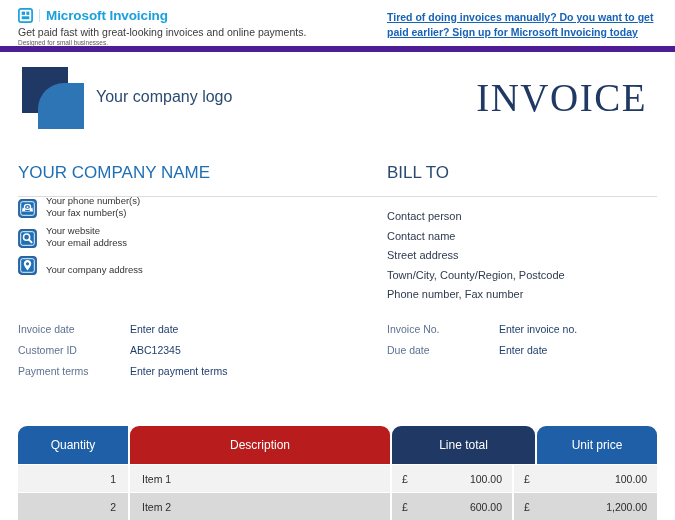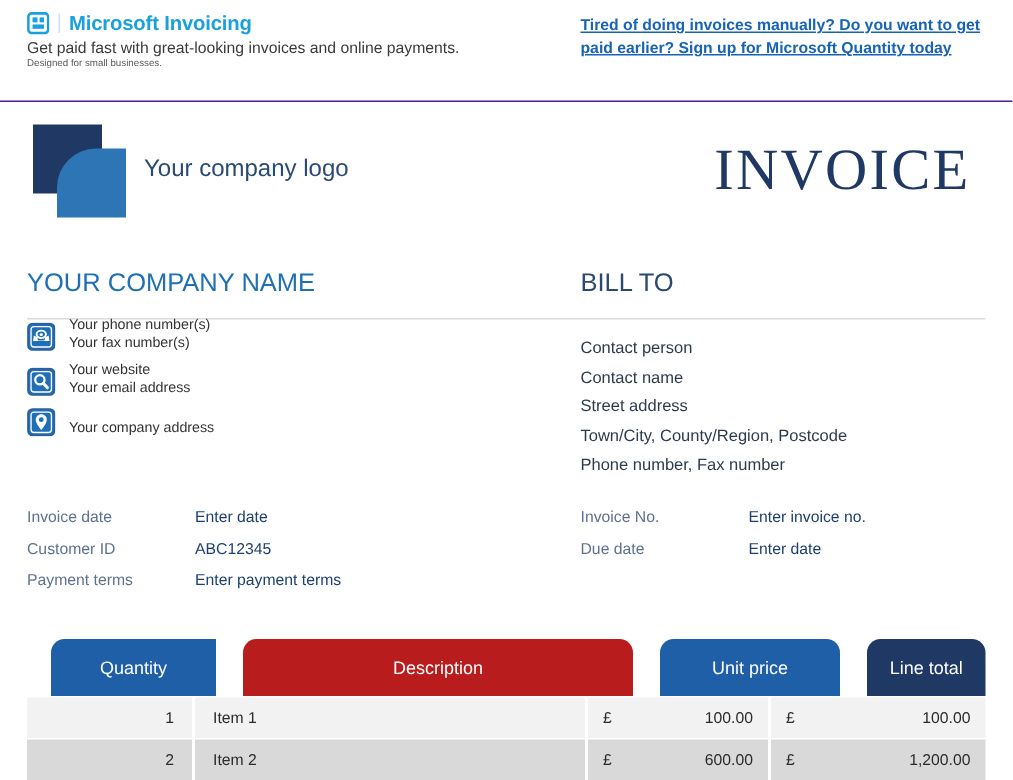--- a/index.html
+++ b/index.html
@@ -11,22 +11,22 @@
     height: 520px;
     background: #ffffff;
     font-family: "Liberation Sans", sans-serif;
     overflow: hidden;
     position: relative;
   }
 
   
   .promo {
     position: relative;
-    height: 68px;
-    border-bottom: 1px solid #4c1d95;
+    height: 52px;
+    border-bottom: 6px solid #4c1d95;
     box-sizing: border-box;
   }
   .promo-left {
     position: absolute;
     left: 18px;
     top: 7px;
   }
   .promo-brandline {
     display: flex;
     align-items: center;
@@ -239,21 +239,20 @@
     height: 38px;
     gap: 2px;
   }
   .th {
     display: flex;
     align-items: center;
     justify-content: center;
     color: #ffffff;
     font-size: 12px;
     box-sizing: border-box;
-    margin-left: 16px;
   }
   .th-qty {
     width: 110px;
     flex: 0 0 110px;
     background: #1f5fa8;
     border-top-left-radius: 9px;
   }
   .th-desc {
     width: 260px;
     flex: 0 0 260px;
@@ -325,21 +324,21 @@
         <rect x="3.7" y="3.6" width="3.3" height="3.3" fill="#19a0dd"></rect>
         <rect x="3.7" y="8.3" width="7.6" height="2.9" fill="#19a0dd"></rect>
         <rect x="8.4" y="3.6" width="2.9" height="3.3" fill="#19a0dd"></rect>
       </svg>
       <div class="promo-divider"></div>
       <div class="promo-brand">Microsoft Invoicing</div>
     </div>
     <div class="promo-tag">Get paid fast with great-looking invoices and online payments.</div>
     <div class="promo-sub">Designed for small businesses.</div>
   </div>
-  <div class="promo-link">Tired of doing invoices manually? Do you want to get paid earlier? Sign up for Microsoft Quantity today</div>
+  <div class="promo-link">Tired of doing invoices manually? Do you want to get paid earlier? Sign up for Microsoft Invoicing today</div>
 </div>
 
 <div class="logo-row">
   <div class="logo-mark">
     <div class="logo-sq-back"></div>
     <div class="logo-sq-front"></div>
   </div>
   <div class="logo-text">Your company logo</div>
   <div class="invoice-title">INVOICE</div>
   <div class="rule"></div>
@@ -434,22 +433,22 @@
     </div>
   </div>
 
 </div>
 
 <div class="table-wrap">
 
   <div class="thead">
     <div class="th th-qty">Quantity</div>
     <div class="th th-desc">Description</div>
+    <div class="th th-total">Line total</div>
     <div class="th th-unit">Unit price</div>
-    <div class="th th-total">Line total</div>
   </div>
 
   <div class="trow odd">
     <div class="cell c-qty">1</div>
     <div class="cell c-desc">Item 1</div>
     <div class="cell c-unit">
       <span class="cur">£</span>
       <span class="amt">100.00</span>
     </div>
     <div class="cell c-total">

